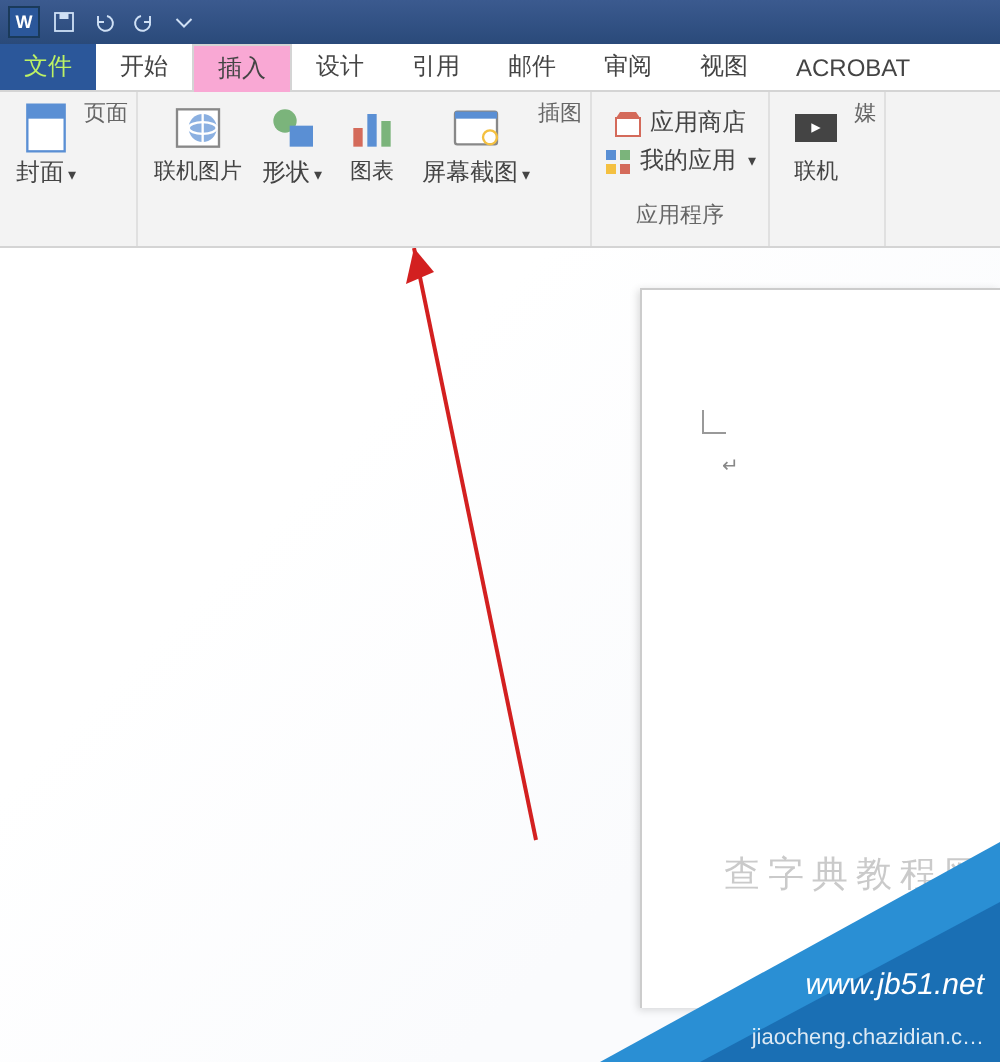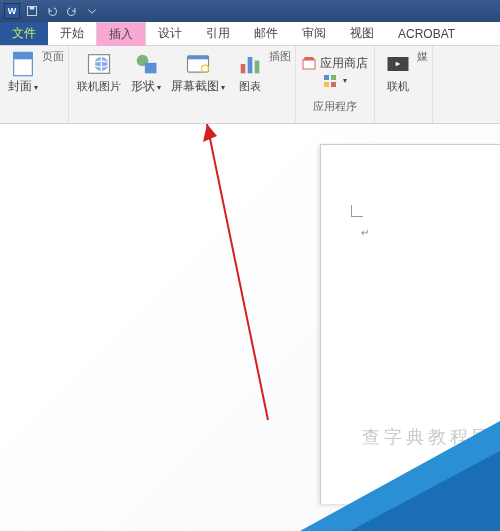--- a/index.html
+++ b/index.html
@@ -113,56 +113,57 @@
             <svg viewBox="0 0 24 24">
               <circle cx="9" cy="9" r="5" fill="#7bb47b"></circle>
               <rect x="11" y="11" width="10" height="9" fill="#5a8fd4"></rect>
             </svg>
           </div>
         <div class="rbtn-label"><span>形状</span><span class="dd">▾</span></div>
       </div>
       <div class="rbtn">
         <div class="rbtn-icon">
             <svg viewBox="0 0 24 24">
+              <rect x="4" y="12" width="4" height="8" fill="#d46a5a"></rect>
+              <rect x="10" y="6" width="4" height="14" fill="#5a8fd4"></rect>
+              <rect x="16" y="9" width="4" height="11" fill="#7bb47b"></rect>
+            </svg>
+          </div>
+        <div class="rbtn-label">图表</div>
+      </div>
+      <div class="rbtn">
+        <div class="rbtn-icon">
+            <svg viewBox="0 0 24 24">
               <rect x="3" y="5" width="18" height="14" rx="1" fill="#fff" stroke="#888"></rect>
               <rect x="3" y="5" width="18" height="3" fill="#5a8fd4"></rect>
               <circle cx="18" cy="16" r="3" fill="none" stroke="#f4c040"></circle>
             </svg>
           </div>
         <div class="rbtn-label"><span>屏幕截图</span><span class="dd">▾</span></div>
-      </div>
-      <div class="rbtn">
-        <div class="rbtn-icon">
-            <svg viewBox="0 0 24 24">
-              <rect x="4" y="12" width="4" height="8" fill="#d46a5a"></rect>
-              <rect x="10" y="6" width="4" height="14" fill="#5a8fd4"></rect>
-              <rect x="16" y="9" width="4" height="11" fill="#7bb47b"></rect>
-            </svg>
-          </div>
-        <div class="rbtn-label">图表</div>
       </div>
     </div>
     <div class="group-label">插图</div>
   </div>
 
   <div class="side-group">
     <div class="side-item">
       <span class="sicon"><svg viewBox="0 0 14 14">
             <rect x="1" y="4" width="12" height="9" fill="#fff" stroke="#d46a5a"></rect>
             <path d="M1 4 L3 1 L11 1 L13 4" fill="#d46a5a"></path>
           </svg></span>
       <span>应用商店</span>
     </div>
     <div class="side-item">
       <span class="sicon"><svg viewBox="0 0 14 14">
             <rect x="1" y="1" width="5" height="5" fill="#5a8fd4"></rect>
             <rect x="8" y="1" width="5" height="5" fill="#7bb47b"></rect>
             <rect x="1" y="8" width="5" height="5" fill="#f4c040"></rect>
             <rect x="8" y="8" width="5" height="5" fill="#d46a5a"></rect>
           </svg></span>
+      <span>我的应用</span>
         <span class="dd">▾</span>
     </div>
     <div class="group-label" style="margin-top:8px;">应用程序</div>
   </div>
 
   <div class="group" style="min-width:30px;overflow:hidden;">
     <div class="group-items">
       <div class="rbtn">
         <div class="rbtn-icon">
             <svg viewBox="0 0 24 24">
@@ -187,13 +188,15 @@
 <svg class="arrow-svg" width="500" height="407">
   <line x1="207" y1="0" x2="268" y2="296" stroke="#d32020" stroke-width="2"></line>
   <path d="M204 -2 L200 16 L214 10 Z" fill="#d32020" transform="translate(3,2)"></path>
 </svg>
 
 <div class="watermark">查字典教程网</div>
 
 <div class="corner">
   <div class="tri1"></div>
   <div class="tri2"></div>
+  <div class="corner-url">www.jb51.net</div>
+  <div class="corner-sub">jiaocheng.chazidian.c…</div>
 </div>
 
 </body></html>

